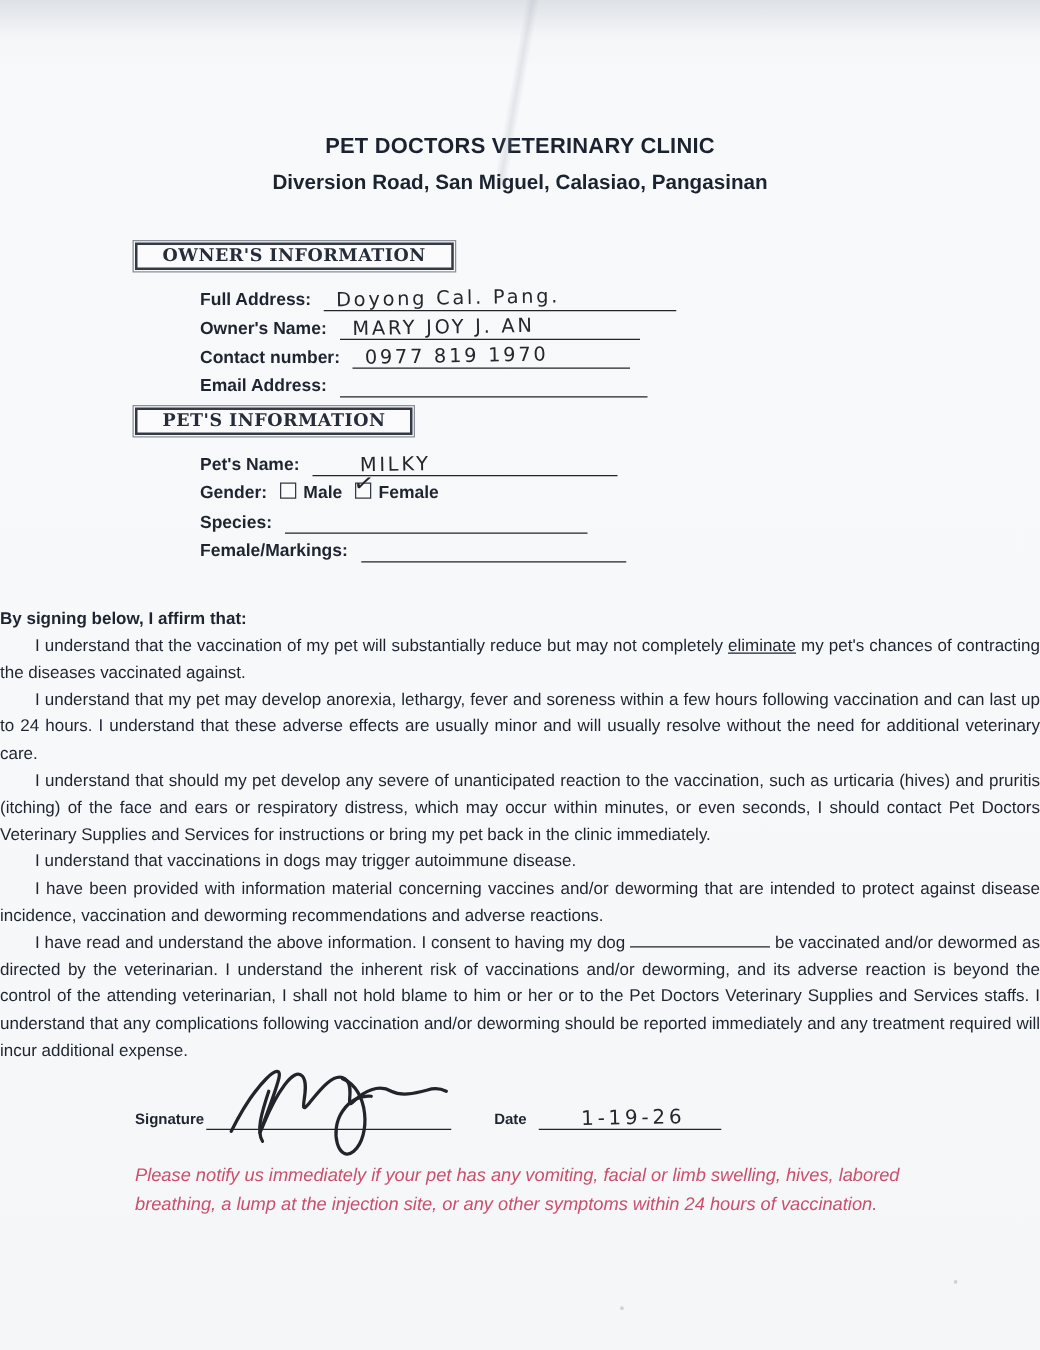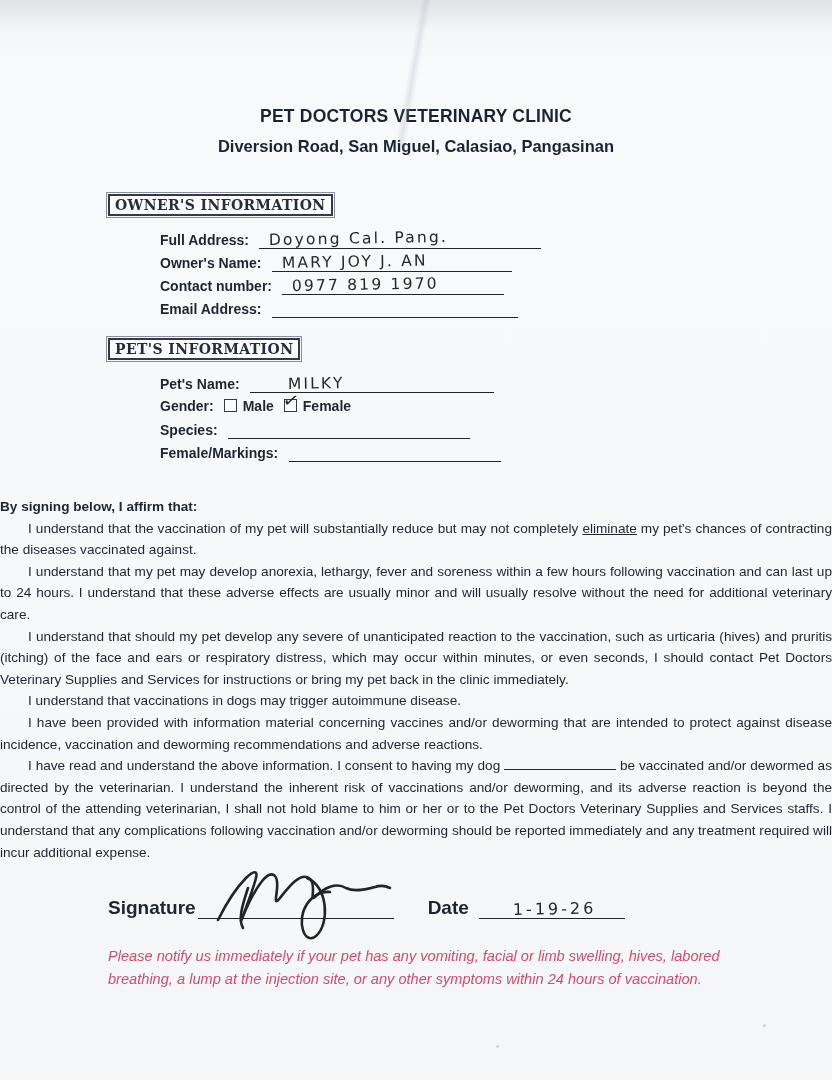--- a/index.html
+++ b/index.html
@@ -19,24 +19,24 @@
     background:linear-gradient(100deg,rgba(0,0,0,0) 42%,rgba(170,176,188,.28) 50%,rgba(0,0,0,0) 58%);
     border-radius:0 0 50% 50%;}
   .speck{position:absolute;width:3px;height:3px;border-radius:50%;background:rgba(150,140,120,.35);}
 
   header{text-align:center;padding-top:106px;}
   .title{font-size:17.5px;font-weight:bold;letter-spacing:.2px;color:#1b2230;}
   .subtitle{font-size:16.5px;font-weight:bold;margin-top:10px;color:#1b2230;}
 
   .sec{margin-left:108px;margin-right:96px;}
   .sec-owner{margin-top:38px;}
-  .sec-pet{margin-top:16px;}
+  .sec-pet{margin-top:4px;}
   .sec-head{
     display:inline-block;border:2px solid #333a45;outline:1px solid #8a8f99;outline-offset:1px;
-    padding:1px 5px;font-family:"DejaVu Serif","Liberation Serif",serif;
+    padding:1px 20px;font-family:"DejaVu Serif","Liberation Serif",serif;
     font-weight:bold;font-size:14px;letter-spacing:.4px;color:#262d3a;background:rgba(255,255,255,.35);
   }
   .fields{margin:14px 0 0 52px;}
   .frow{height:23px;white-space:nowrap;}
   .lbl{font-weight:bold;font-size:14px;color:#1e2430;}
   .blank{
     display:inline-block;border-bottom:1.7px solid #23232b;height:18px;
     vertical-align:bottom;position:relative;margin-left:6px;
   }
   .hw{
@@ -52,21 +52,21 @@
   }
   .gender-opt{font-weight:bold;font-size:14px;}
 
   .consent{margin:30px 0 0 0;text-align:justify;font-size:13.6px;line-height:21.6px;color:#1e2430;}
   .consent p{margin:0;text-indent:28px;}
   .consent p.lead{text-indent:0;font-weight:bold;}
   .ul-word{text-decoration:underline;}
   .inline-blank{display:inline-block;width:112px;height:12px;border-bottom:1.6px solid #23232b;}
 
   .sigrow{margin:34px 0 0 108px;white-space:nowrap;}
-  .sigrow .lbl{font-size:19px;}
+  .sigrow .lbl{font-size:12px;}
   .sig-blank{width:196px;}
   .date-blank{width:146px;margin-left:10px;}
   .date-hw{left:34px;font-size:16px;letter-spacing:3px;}
   .sig-svg{position:absolute;left:14px;bottom:-26px;overflow:visible;}
   .sig-svg path{fill:none;stroke:#23232b;stroke-width:2.6;stroke-linecap:round;stroke-linejoin:round;}
   .gap{display:inline-block;width:34px;}
 
   .note{margin:26px 108px 0 108px;font-style:italic;font-size:14.6px;line-height:22.5px;color:#cb4f6c;}
 </style>
 </head>

